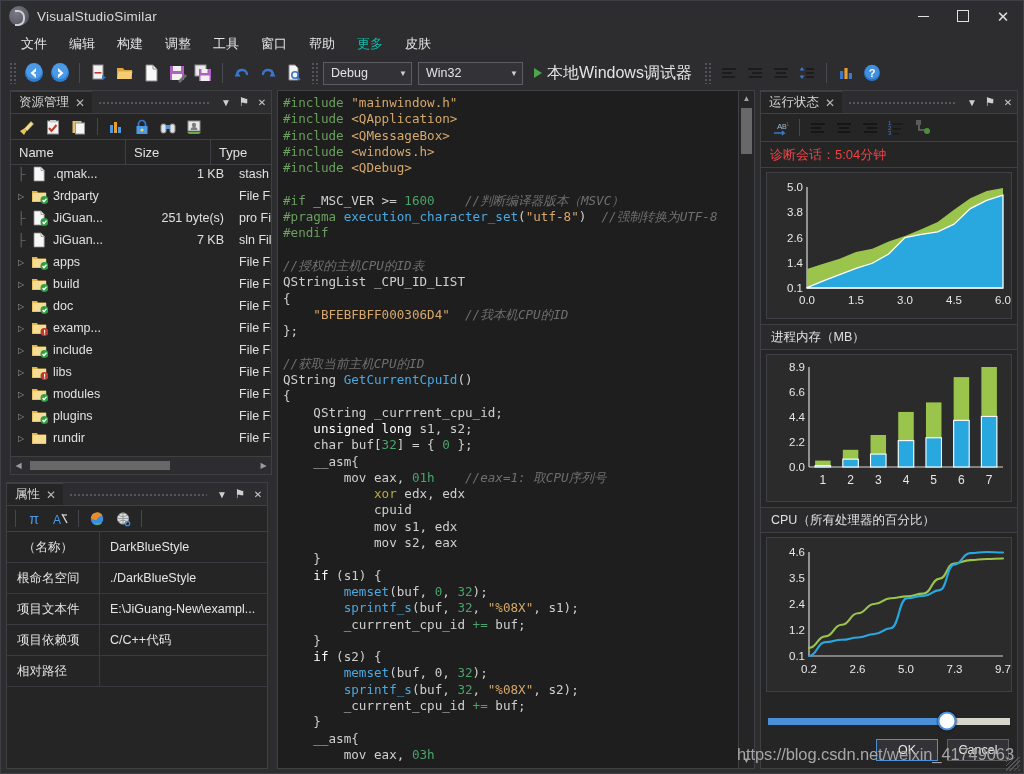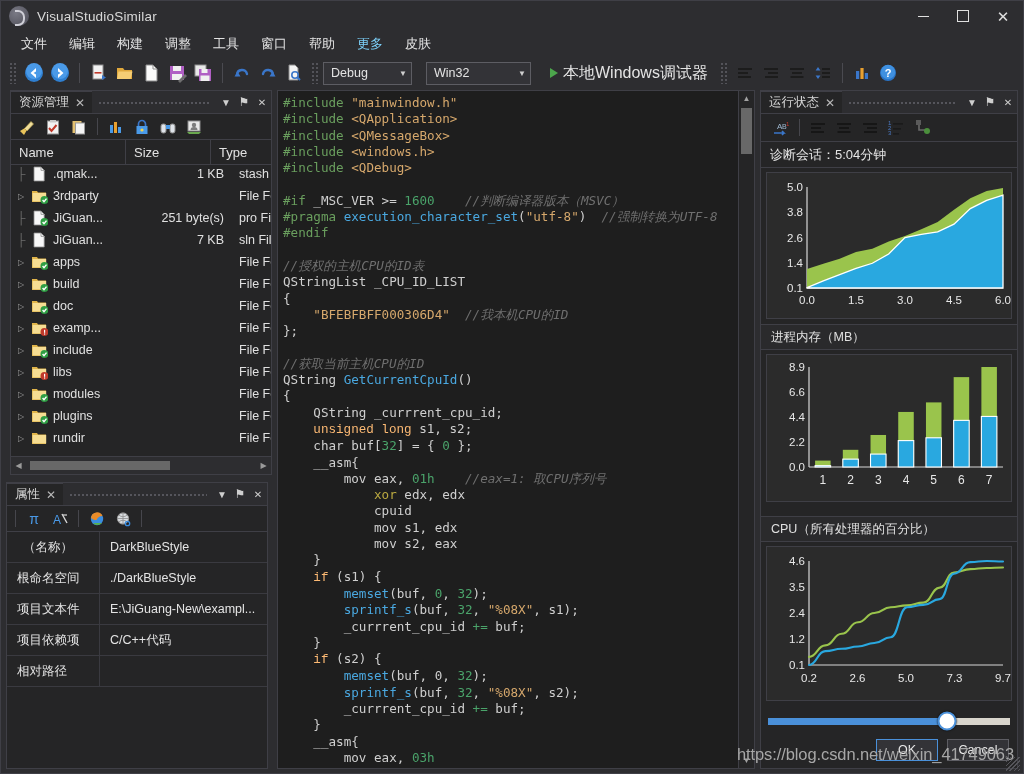--- a/index.html
+++ b/index.html
@@ -21,32 +21,32 @@
   .apptitle{font-size:13.5px;color:#d8d8d8;letter-spacing:.2px;}
   .wbtns{margin-left:auto;display:flex;height:30px;}
   .wbtn{width:40px;height:30px;display:flex;align-items:center;justify-content:center;color:#e0e0e0;font-size:13px;}
   .gl-min{width:11px;height:1px;background:#e0e0e0;display:block;}
   .gl-max{width:10px;height:10px;border:1px solid #e0e0e0;display:block;}
   .gl-x{font-size:15px;line-height:1;}
 
   
   .menubar{height:26px;display:flex;align-items:center;padding-left:9px;background:#2d2d30;gap:0px;text-align:right;}
   .menu-item{padding:3px 11px;font-size:13px;color:#e3e3e3;cursor:default;}
-  .menu-item.dim{color:#7dd3fc;}
+  .menu-item.dim{color:#14b8a6;}
 
   
   .toolbar{height:32px;display:flex;align-items:center;background:#2d2d30;padding-left:4px;}
   .grip{width:8px;height:22px;margin:0 4px;
         background-image:radial-gradient(#5a5a60 1px, transparent 1px);
         background-size:4px 4px;opacity:.85;}
   .sep{width:1px;height:20px;background:#4a4a50;margin:0 6px;}
   .tbtn{width:26px;height:26px;display:flex;align-items:center;justify-content:center;border-radius:2px;}
   .tbtn svg{display:block;}
   .combo{height:21px;border:1px solid #5d5d63;background:#333337;color:#e4e4e4;
-         font-size:12.5px;display:flex;align-items:center;padding:0 4px 0 7px;margin-right:14px;position:relative;}
+         font-size:12.5px;display:flex;align-items:center;padding:0 4px 0 7px;margin-right:6px;position:relative;}
   .combo .cname{white-space:nowrap;}
   .combo .carr{margin-left:auto;padding-left:10px;font-size:8px;color:#cfcfcf;}
   .runbtn{height:22px;display:flex;align-items:center;gap:5px;padding:0 8px 0 5px;color:#e4e4e4;font-size:16px;border-radius:2px;}
   .tri{width:0;height:0;border-left:8px solid #4ca64c;border-top:5px solid transparent;border-bottom:5px solid transparent;}
 
   
   .content{position:absolute;left:1px;top:89px;right:1px;bottom:1px;}
 
   
   .panel{position:absolute;background:#252526;border:1px solid #3f3f46;box-sizing:border-box;}
@@ -84,30 +84,30 @@
   
   #props{left:4px;top:392px;width:262px;height:287px;}
   .prow{height:30px;display:flex;align-items:stretch;border-bottom:1px solid #3a3a40;font-size:12.5px;}
   .pk{width:93px;display:flex;align-items:center;padding-left:10px;color:#e2e2e2;border-right:1px solid #3a3a40;box-sizing:border-box;}
   .pk.ind{padding-left:16px;}
   .pv{flex:1;display:flex;align-items:center;padding-left:10px;color:#e4e4e4;white-space:nowrap;overflow:hidden;}
 
   
   #editor{position:absolute;left:275px;top:0;width:478px;height:679px;background:#1e1e1e;border:1px solid #3f3f46;box-sizing:border-box;overflow:hidden;}
   .code{padding:4px 0 0 5px;font-family:"DejaVu Sans Mono","Liberation Mono",monospace;font-size:12.6px;line-height:16.3px;white-space:pre;color:#dcdcdc;}
-  .kw{color:#fdba74;font-family:Liberation Mono, monospace;} .pp{color:#6a9f5e;} .str{color:#d6a86c;}
+  .kw{color:#ffffff;} .pp{color:#6a9f5e;} .str{color:#d6a86c;}
   .cmt{color:#6f6f6f;font-style:italic;} .fn{color:#4aa8e0;} .num{color:#4aa36a;}
   .typ{color:#cfcfcf;} .asmk{color:#b9a840;} .op{color:#4aa36a;}
   .vscroll{position:absolute;right:0;top:0;width:15px;bottom:0;background:#252526;border-left:1px solid #3f3f46;}
   .vs-arr{height:15px;display:flex;align-items:center;justify-content:center;color:#a2a2a2;font-size:8px;}
   .vs-thumb{position:absolute;left:2px;top:17px;width:11px;height:46px;background:#686868;}
 
   
   #diag{left:758px;top:0;width:258px;height:679px;background:#252526;}
-  .sesstext{height:25px;display:flex;align-items:center;padding-left:9px;font-size:13px;color:#e5e5e5;background:#252526;border-bottom:1px solid #3f3f46;}
+  .sesstext{height:25px;display:flex;align-items:center;padding-left:9px;font-size:13px;color:#ef4444;background:#252526;border-bottom:1px solid #3f3f46;}
   .secthead{height:24px;display:flex;align-items:center;padding-left:10px;font-size:12.5px;color:#e0e0e0;background:#2a2a2c;border-bottom:1px solid #3f3f46;border-top:1px solid #3f3f46;}
   .chartbox{background:#2b2b2b;margin:4px 5px 0 5px;border:1px solid #3f3f46;box-sizing:border-box;}
   .slider-wrap{position:absolute;left:7px;right:7px;bottom:38px;height:18px;display:flex;align-items:center;}
   .strack{position:relative;width:100%;height:7px;background:#d8d5cc;}
   .sfill{position:absolute;left:0;top:0;bottom:0;width:74%;background:#4a90d9;}
   .sknob{position:absolute;left:74%;top:50%;transform:translate(-50%,-50%);width:15px;height:15px;border-radius:50%;background:#fff;border:2px solid #4a90d9;box-shadow:0 0 2px #000;}
   .btnrow{position:absolute;right:8px;bottom:7px;display:flex;gap:9px;}
   .dbtn{width:62px;height:22px;display:flex;align-items:center;justify-content:center;font-size:12.5px;
         color:#e8e8e8;background:#333337;border:1px solid #5d5d63;box-sizing:border-box;}
   .dbtn.def{border-color:#4a90d9;}
@@ -727,21 +727,21 @@
             <text x="166.71428571428572" y="129" fill="#e8e8e8" font-size="12" text-anchor="middle" font-family="Liberation Sans, sans-serif">5</text>
             <rect x="186.66857142857145" y="22.112359550561806" width="15.520000000000001" height="89.8876404494382" fill="#9ac44c"></rect>
             <rect x="186.66857142857145" y="65.37078651685394" width="15.520000000000001" height="46.62921348314606" fill="#29a8e0" stroke="#ffffff" stroke-width="1.1"></rect>
             <text x="194.42857142857144" y="129" fill="#e8e8e8" font-size="12" text-anchor="middle" font-family="Liberation Sans, sans-serif">6</text>
             <rect x="214.38285714285715" y="12" width="15.520000000000001" height="100" fill="#9ac44c"></rect>
             <rect x="214.38285714285715" y="61.43820224719101" width="15.520000000000001" height="50.56179775280899" fill="#29a8e0" stroke="#ffffff" stroke-width="1.1"></rect>
             <text x="222.14285714285714" y="129" fill="#e8e8e8" font-size="12" text-anchor="middle" font-family="Liberation Sans, sans-serif">7</text>
           </svg>
       </div>
 
-      <div class="secthead" style="margin-top:14px">CPU（所有处理器的百分比）</div>
+      <div class="secthead" style="margin-top:5px">CPU（所有处理器的百分比）</div>
       <div class="chartbox" style="height:155px">
         <svg id="lineChart" width="246" height="153" viewBox="0 0 246 153">
             <text x="38" y="18" fill="#e8e8e8" font-size="11.5" text-anchor="end" font-family="Liberation Sans, sans-serif">4.6</text>
             <text x="38" y="44" fill="#e8e8e8" font-size="11.5" text-anchor="end" font-family="Liberation Sans, sans-serif">3.5</text>
             <text x="38" y="70" fill="#e8e8e8" font-size="11.5" text-anchor="end" font-family="Liberation Sans, sans-serif">2.4</text>
             <text x="38" y="96" fill="#e8e8e8" font-size="11.5" text-anchor="end" font-family="Liberation Sans, sans-serif">1.2</text>
             <text x="38" y="122" fill="#e8e8e8" font-size="11.5" text-anchor="end" font-family="Liberation Sans, sans-serif">0.1</text>
             <line x1="42" y1="14" x2="42" y2="118" stroke="#d8d8d8" stroke-width="1.2"></line>
             <line x1="42" y1="118" x2="236" y2="118" stroke="#d8d8d8" stroke-width="1.2"></line>
             <text x="42" y="135" fill="#e8e8e8" font-size="11.5" text-anchor="middle" font-family="Liberation Sans, sans-serif">0.2</text>

